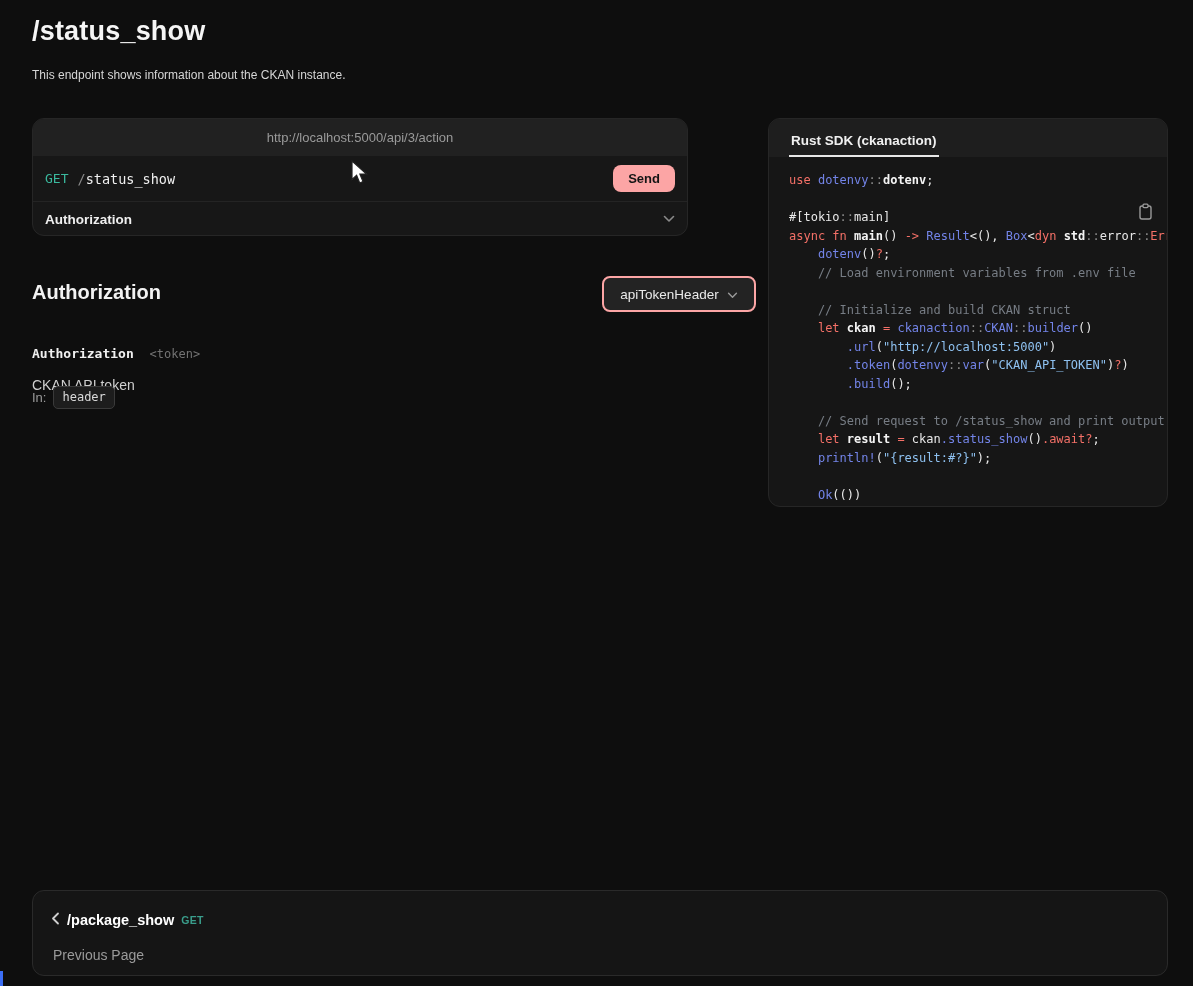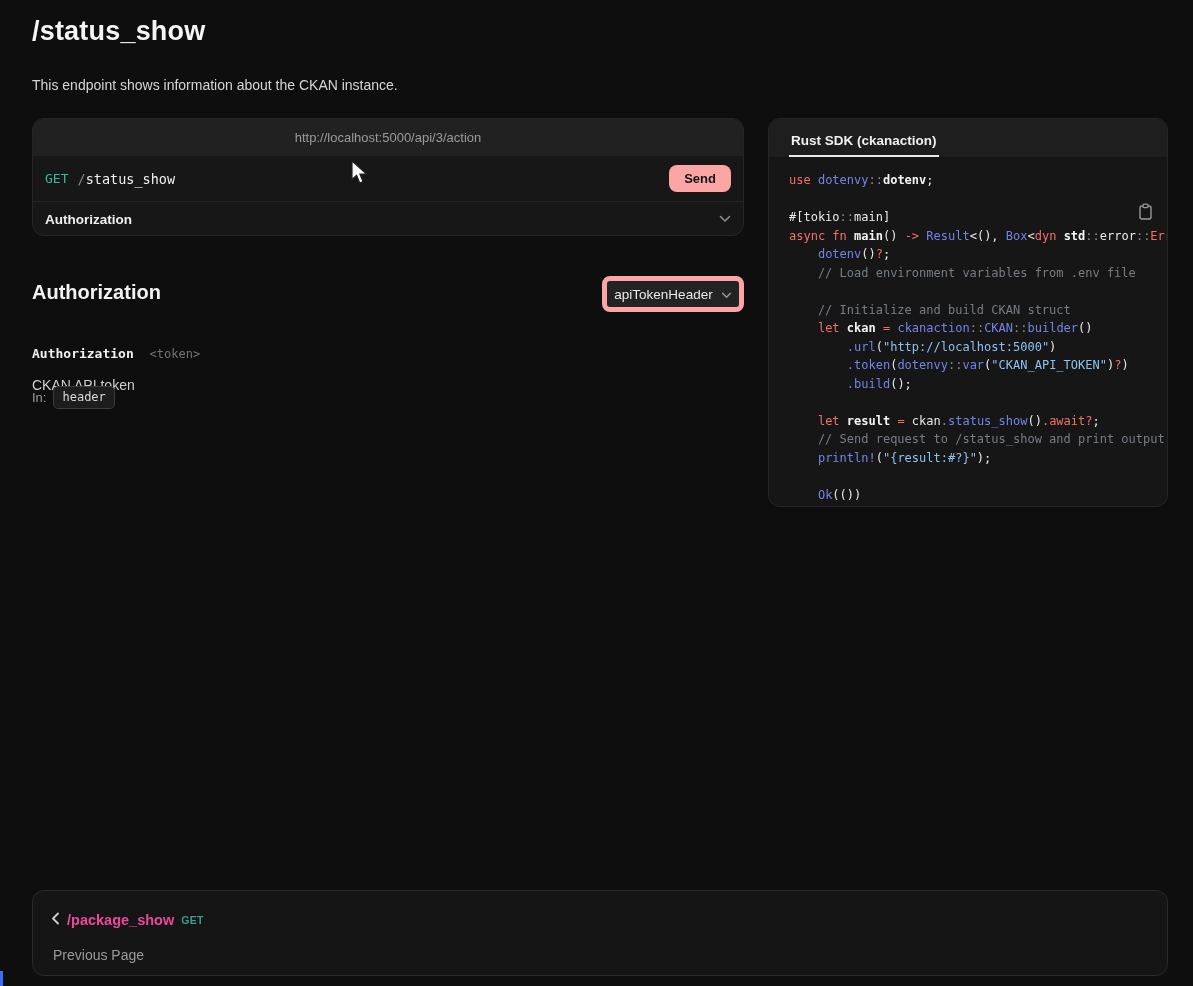--- a/index.html
+++ b/index.html
@@ -2,43 +2,43 @@
 <html><head>
 <meta charset="utf-8">
 <style>
   * { margin:0; padding:0; box-sizing:border-box; }
   html,body { width:1193px; height:986px; background:#0e0e0e; overflow:hidden;
     font-family:"Liberation Sans", sans-serif; color:#f0f0f0; position:relative; }
   .abs { position:absolute; }
 
   
   .page-title { left:32px; top:16px; font-size:27px; font-weight:700; letter-spacing:.2px; color:#f5f5f5; }
-  .page-desc  { left:32px; top:77px; font-size:14px; color:#d6d6d6; }
+  .page-desc  { left:32px; top:68px; font-size:12px; color:#d6d6d6; }
 
   
-  .req-card { left:32px; top:118px; width:712px; height:118px; background:#171717;
+  .req-card { left:32px; top:118px; width:656px; height:118px; background:#171717;
     border:1px solid #262626; border-radius:12px; overflow:hidden; }
   .req-url-bar { height:37px; background:#212121; display:flex; align-items:center;
     justify-content:center; font-size:13px; color:#9a9a9a; cursor:pointer; }
   .req-row { height:45px; display:flex; align-items:center; padding:0 12px; }
   .mono { font-family:"DejaVu Sans Mono","Liberation Mono",monospace; }
   .method-get { color:#3ab99e; font-size:13px; margin-right:9px; }
   .req-path-slash { color:#8a8a8a; font-size:13.5px; }
   .req-path-name { color:#f0f0f0; font-size:13.5px; }
   .send-btn { margin-left:auto; background:#fca5a5; color:#141414; font-size:13px; font-weight:600;
     border:none; border-radius:8px; padding:6px 15px; cursor:pointer; font-family:"Liberation Sans",sans-serif; }
   .req-divider { height:1px; background:#242424; }
   .auth-row { height:34px; display:flex; align-items:center; padding:0 12px; cursor:pointer; }
   .auth-row-label { font-size:13.5px; font-weight:700; color:#efefef; }
   .chev { margin-left:auto; display:flex; align-items:center; }
 
   
   .auth-heading { left:32px; top:281px; font-size:20px; font-weight:700; color:#f2f2f2; }
-  .scheme-select { left:602px; top:276px; width:142px; height:36px; background:#232323;
-    border:5px solid #fca5a5; border-radius:8px; display:flex; align-items:center;
+  .scheme-select { left:602px; top:276px; width:154px; height:36px; background:#232323;
+    border:2px solid #fca5a5; border-radius:8px; display:flex; align-items:center;
     justify-content:center; gap:8px; font-size:13.5px; color:#eaeaea; cursor:pointer; }
   .param-name-row { left:32px; top:346px; font-size:13px; }
   .param-name { font-weight:700; color:#f0f0f0; }
   .param-type { color:#737373; font-size:12px; margin-left:8px; }
   .param-desc { left:32px; top:377px; font-size:14px; color:#cfcfcf; }
   .in-row { left:32px; top:386px; display:flex; align-items:center; gap:7px; }
   .in-label { font-size:13px; color:#9a9a9a; }
   .in-badge { font-size:12px; color:#d9d9d9; background:#1d1d1d; border:1px solid #3a3a3a;
     border-radius:5px; padding:3px 8px 4px; }
 
@@ -57,21 +57,21 @@
   .tok-c { color:#777d85; }
   .tok-o { color:#8b8b8b; }
   .tok-p { color:#e8e8e8; }
   .tok-b { color:#f4f4f4; font-weight:700; }
   .copy-btn { position:absolute; top:46px; right:14px; background:none; border:none; cursor:pointer; }
 
   
   .prev-card { left:32px; top:890px; width:1136px; height:86px; background:#151515;
     border:1px solid #2a2a2a; border-radius:12px; padding:20px 18px; cursor:pointer; }
   .prev-top { display:flex; align-items:center; gap:7px; }
-  .prev-path { font-size:14.5px; font-weight:700; color:#ec4899; }
+  .prev-path { font-size:14.5px; font-weight:700; color:#ffffff; }
   .prev-method { font-size:10.5px; font-weight:700; color:#3a9e8c; letter-spacing:.3px; }
   .prev-label { margin-top:18px; margin-left:2px; font-size:14px; color:#9a9a9a; }
 
   .accent-bar { left:0; top:971px; width:3px; height:15px; background:#3b6ef5; }
   .cursor { left:349px; top:160px; pointer-events:none; }
 </style>
 </head>
 <body>
 
 <h1 class="abs page-title">/status_show</h1>
@@ -132,22 +132,22 @@
       <div class="code-line"><span class="tok-k">async </span><span class="tok-k">fn </span><span class="tok-b">main</span><span class="tok-p">() </span><span class="tok-k">-&gt; </span><span class="tok-e">Result</span><span class="tok-p">&lt;(), </span><span class="tok-e">Box</span><span class="tok-p">&lt;</span><span class="tok-k">dyn </span><span class="tok-b">std</span><span class="tok-o">::</span><span class="tok-p">error</span><span class="tok-o">::</span><span class="tok-k">Error</span></div>
       <div class="code-line"><span class="tok-p">    </span><span class="tok-e">dotenv</span><span class="tok-p">()</span><span class="tok-k">?</span><span class="tok-p">;</span></div>
       <div class="code-line"><span class="tok-c">    // Load environment variables from .env file</span></div>
       <div class="code-line">&nbsp;</div>
       <div class="code-line"><span class="tok-c">    // Initialize and build CKAN struct</span></div>
       <div class="code-line"><span class="tok-p">    </span><span class="tok-k">let </span><span class="tok-b">ckan</span><span class="tok-p"> </span><span class="tok-k">=</span><span class="tok-p"> </span><span class="tok-e">ckanaction</span><span class="tok-o">::</span><span class="tok-e">CKAN</span><span class="tok-o">::</span><span class="tok-e">builder</span><span class="tok-p">()</span></div>
       <div class="code-line"><span class="tok-p">        </span><span class="tok-e">.url</span><span class="tok-p">(</span><span class="tok-s">"http://localhost:5000"</span><span class="tok-p">)</span></div>
       <div class="code-line"><span class="tok-p">        </span><span class="tok-e">.token</span><span class="tok-p">(</span><span class="tok-e">dotenvy</span><span class="tok-o">::</span><span class="tok-e">var</span><span class="tok-p">(</span><span class="tok-s">"CKAN_API_TOKEN"</span><span class="tok-p">)</span><span class="tok-k">?</span><span class="tok-p">)</span></div>
       <div class="code-line"><span class="tok-p">        </span><span class="tok-e">.build</span><span class="tok-p">();</span></div>
       <div class="code-line">&nbsp;</div>
+      <div class="code-line"><span class="tok-c">    // Send request to /status_show and print output</span></div>
       <div class="code-line"><span class="tok-p">    </span><span class="tok-k">let </span><span class="tok-b">result</span><span class="tok-p"> </span><span class="tok-k">=</span><span class="tok-p"> ckan</span><span class="tok-e">.status_show</span><span class="tok-p">()</span><span class="tok-k">.await</span><span class="tok-k">?</span><span class="tok-p">;</span></div>
-      <div class="code-line"><span class="tok-c">    // Send request to /status_show and print output</span></div>
       <div class="code-line"><span class="tok-p">    </span><span class="tok-e">println!</span><span class="tok-p">(</span><span class="tok-s">"{result:#?}"</span><span class="tok-p">);</span></div>
       <div class="code-line">&nbsp;</div>
       <div class="code-line"><span class="tok-p">    </span><span class="tok-e">Ok</span><span class="tok-p">(())</span></div>
       <div class="code-line"><span class="tok-p">}</span></div>
     </div>
 </div>
 
 <div class="abs prev-card">
   <div class="prev-top">
     <span>

